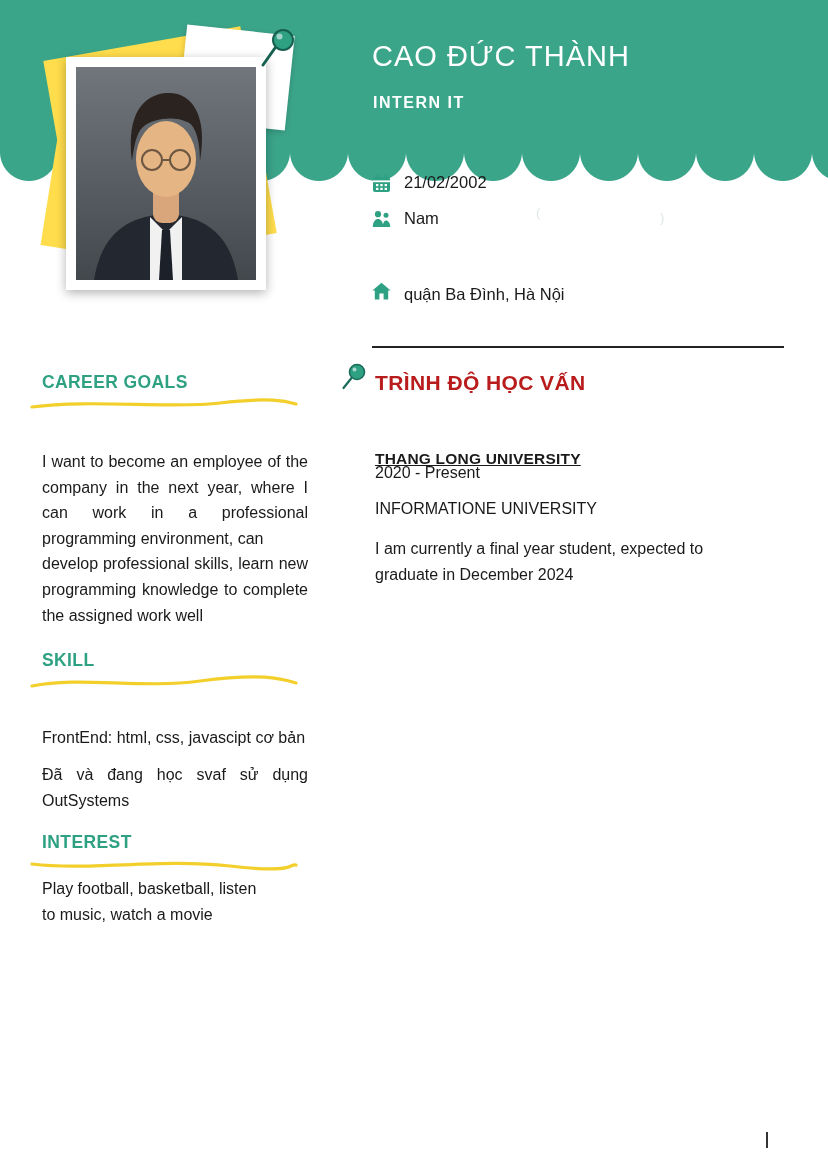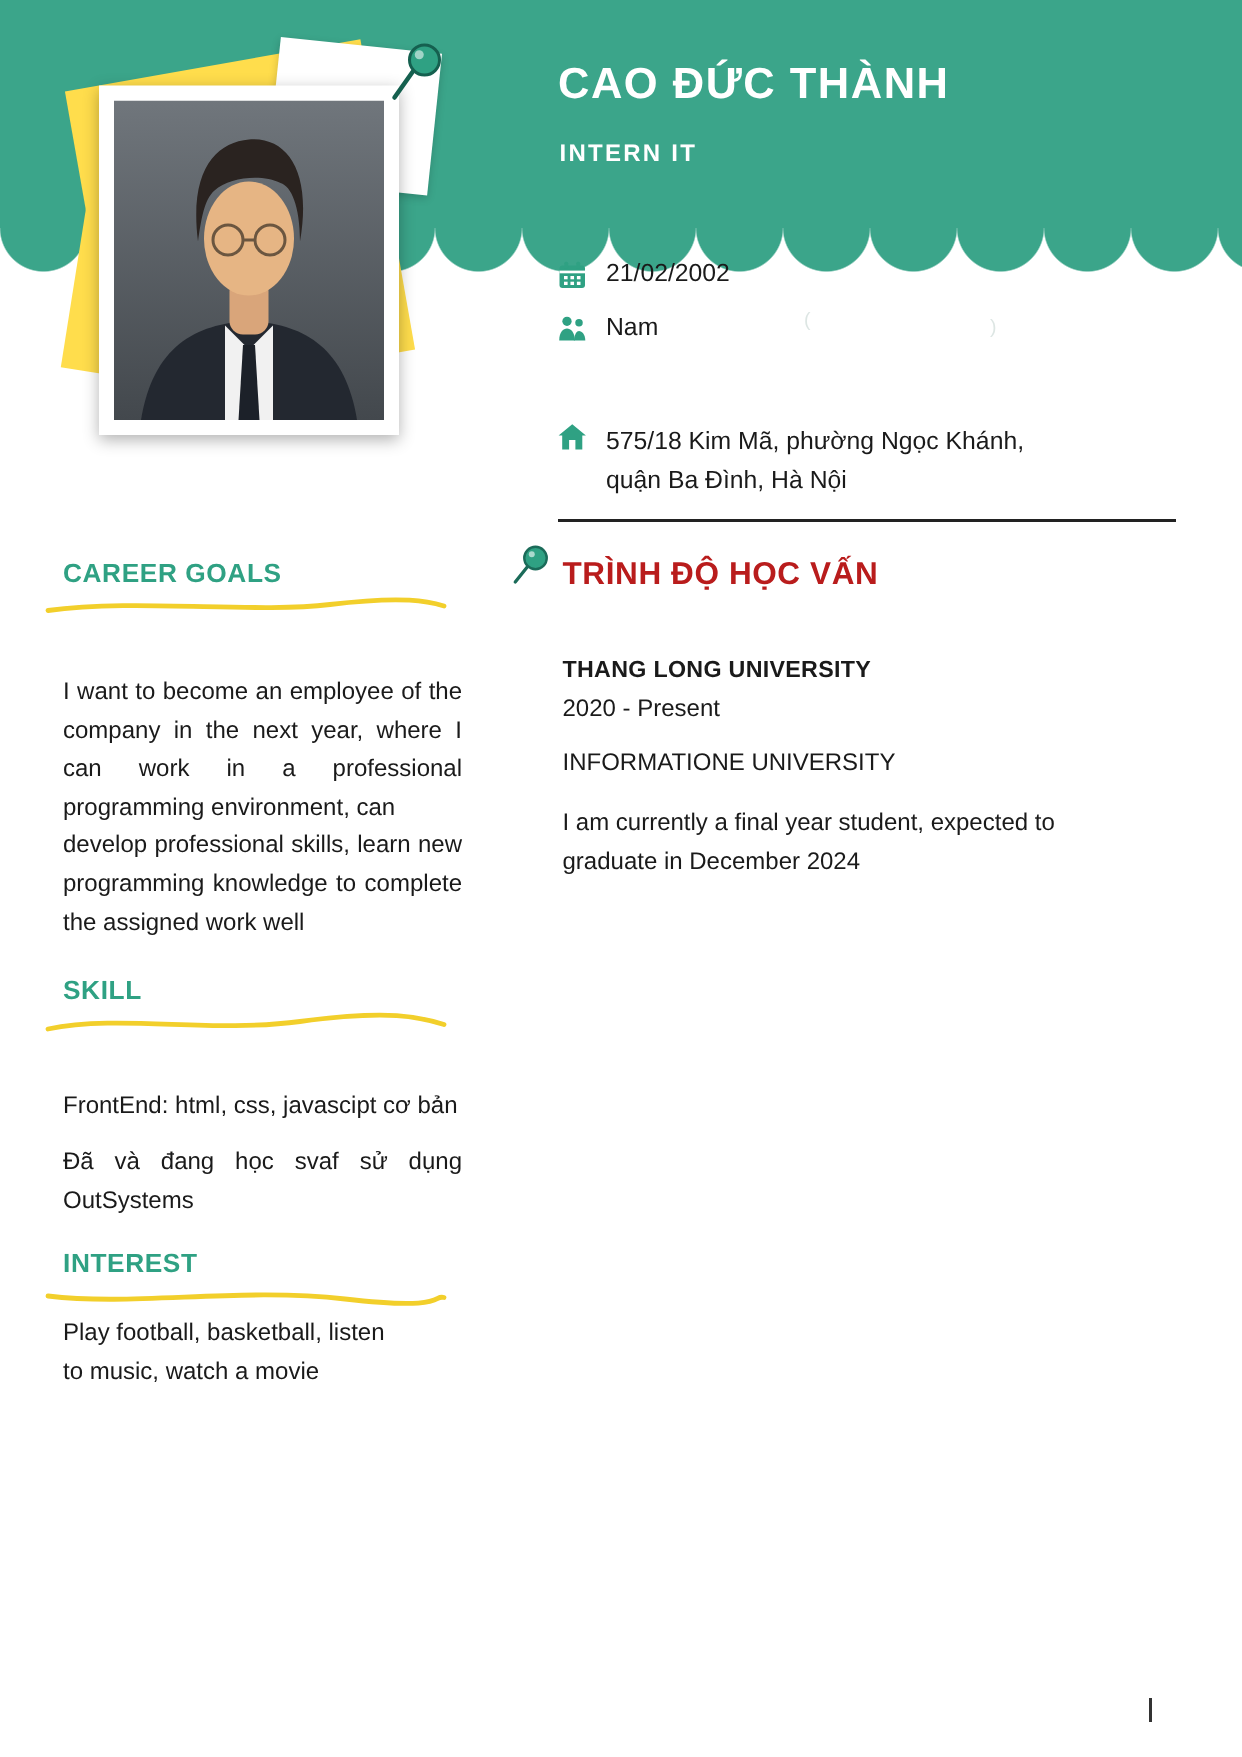--- a/index.html
+++ b/index.html
@@ -9,21 +9,21 @@
   }
   
   .header-band{position:absolute;left:0;top:0;width:828px;height:152px;background:#3BA58A;}
   .header-wave{
     position:absolute;left:0;top:152px;width:828px;height:30px;
     background-image:radial-gradient(circle at 29px 0px,#3BA58A 28.5px,rgba(0,0,0,0) 29.5px);
     background-size:58px 30px;background-repeat:repeat-x;
   }
   .person-name{
     position:absolute;left:372px;top:40px;margin:0;color:#fff;
-    font-size:29px;font-weight:700;letter-spacing:1px;
+    font-size:29px;font-weight:400;letter-spacing:1px;
   }
   .job-title{
     position:absolute;left:373px;top:94px;color:#fff;
     font-size:16px;letter-spacing:1.5px;font-weight:700;
   }
   
   .paper{position:absolute;background:#FFDD4C;}
   .paper-white{position:absolute;background:#fff;box-shadow:0 2px 6px rgba(0,0,0,.18);}
   .paper1{left:60px;top:42px;width:200px;height:210px;transform:rotate(-10deg);}
   .paper2{left:48px;top:150px;width:210px;height:112px;transform:rotate(9deg);}
@@ -44,21 +44,21 @@
   .artifact{position:absolute;color:#9fb8b2;opacity:.35;font-size:13px;}
   .art1{left:536px;top:205px;}
   .art2{left:660px;top:210px;}
   .divider{position:absolute;left:372px;top:346px;width:412px;height:1.5px;background:#222;}
   
   .pin-edu{position:absolute;left:338px;top:362px;width:30px;height:30px;}
   .edu-heading{
     position:absolute;left:375px;top:371px;margin:0;color:#b91c1c;
     font-size:21px;font-weight:700;letter-spacing:.4px;
   }
-  .edu-school{position:absolute;left:375px;top:438px;font-size:15.5px;font-weight:700;letter-spacing:.2px;}
+  .edu-school{position:absolute;left:375px;top:450px;font-size:15.5px;font-weight:700;letter-spacing:.2px;text-decoration:underline;}
   .edu-period{position:absolute;left:375px;top:464px;font-size:16px;}
   .edu-major{position:absolute;left:375px;top:500px;font-size:16px;}
   .edu-desc{position:absolute;left:375px;top:536px;width:360px;font-size:16px;line-height:26px;}
   
   .left-heading{
     position:absolute;left:42px;margin:0;color:#2FA183;
     font-size:17.5px;font-weight:700;letter-spacing:.4px;
   }
   .cg-h{top:372px;}
   .skill-h{top:650px;}
@@ -149,21 +149,20 @@
   </div>
 
   <span class="artifact art1">(</span>
   <span class="artifact art2">)</span>
 
   <div class="info-row row-address">
     <svg class="ico" viewBox="0 0 19 19">
       <path d="M9.5,0.8 L18.6,8.4 L16.2,8.4 L16.2,17.6 L11.6,17.6 L11.6,11.4 L7.4,11.4 L7.4,17.6 L2.8,17.6 L2.8,8.4 L0.4,8.4 Z" fill="#2FA183"></path>
     </svg>
     <div class="addr-lines">
-      <div>575/18 Kim Mã, phường Ngọc Khánh,</div>
       <div>quận Ba Đình, Hà Nội</div>
     </div>
   </div>
 
   <div class="divider"></div>
 
   <svg class="pin-edu" viewBox="0 0 30 30">
     <path d="M13.5,16 L5.5,26" stroke="#1B6B59" stroke-width="2.2" stroke-linecap="round" fill="none"></path>
     <circle cx="19" cy="10" r="7.5" fill="#2FA183" stroke="#1B6B59" stroke-width="1.6"></circle>
     <circle cx="16.5" cy="7.5" r="2" fill="#ffffff" opacity="0.6"></circle>

